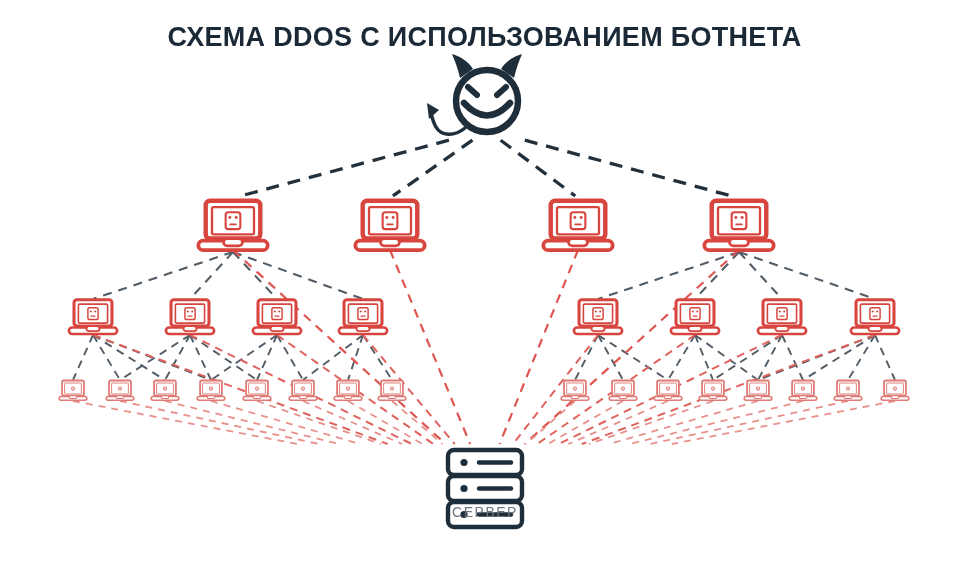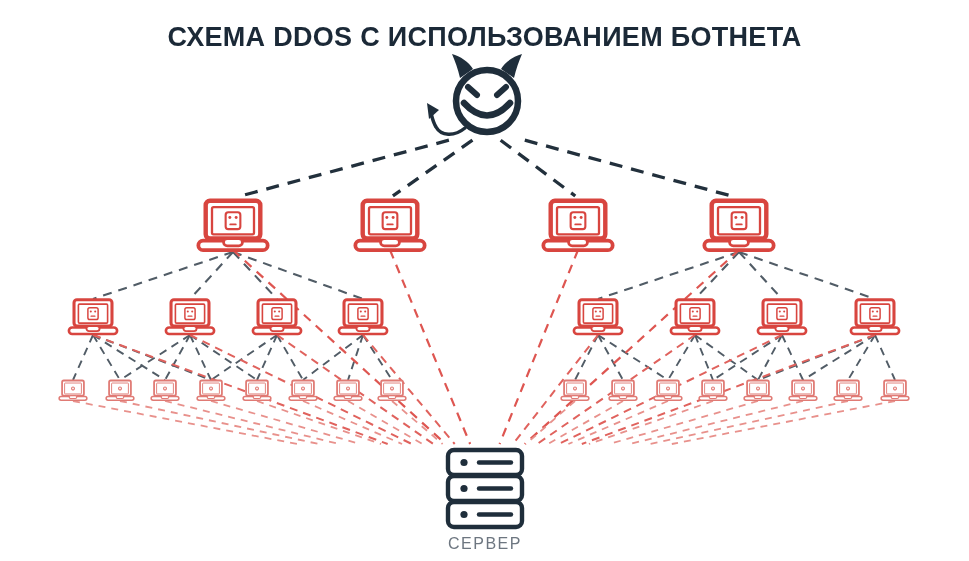--- a/index.html
+++ b/index.html
@@ -9,23 +9,23 @@
     font-family:"Liberation Sans", sans-serif;
   }
   .title{
     position:absolute;top:22px;left:0;right:0;
     text-align:center;
     font-size:27px;font-weight:800;letter-spacing:.3px;
     color:var(--title,#1b2937);
     white-space:nowrap;
   }
   .server-label{
-    position:absolute;top:535px;left:385px;width:200px;
+    position:absolute;top:504px;left:385px;width:200px;
     text-align:center;
-    font-size:16px;font-weight:500;letter-spacing:1.5px;
+    font-size:14px;font-weight:500;letter-spacing:1.5px;
     color:var(--label,#6d7680);
   }
   svg.net{position:absolute;inset:0;}
 </style>
 </head>
 <body>
 
 <div class="stage" style="--bg: #ffffff; --title: #1b2937; --label: #6d7680;">
   <div class="title">СХЕМА DDOS С ИСПОЛЬЗОВАНИЕМ БОТНЕТА</div>
   <svg class="net" id="net" width="969" height="561" viewBox="0 0 969 561">

